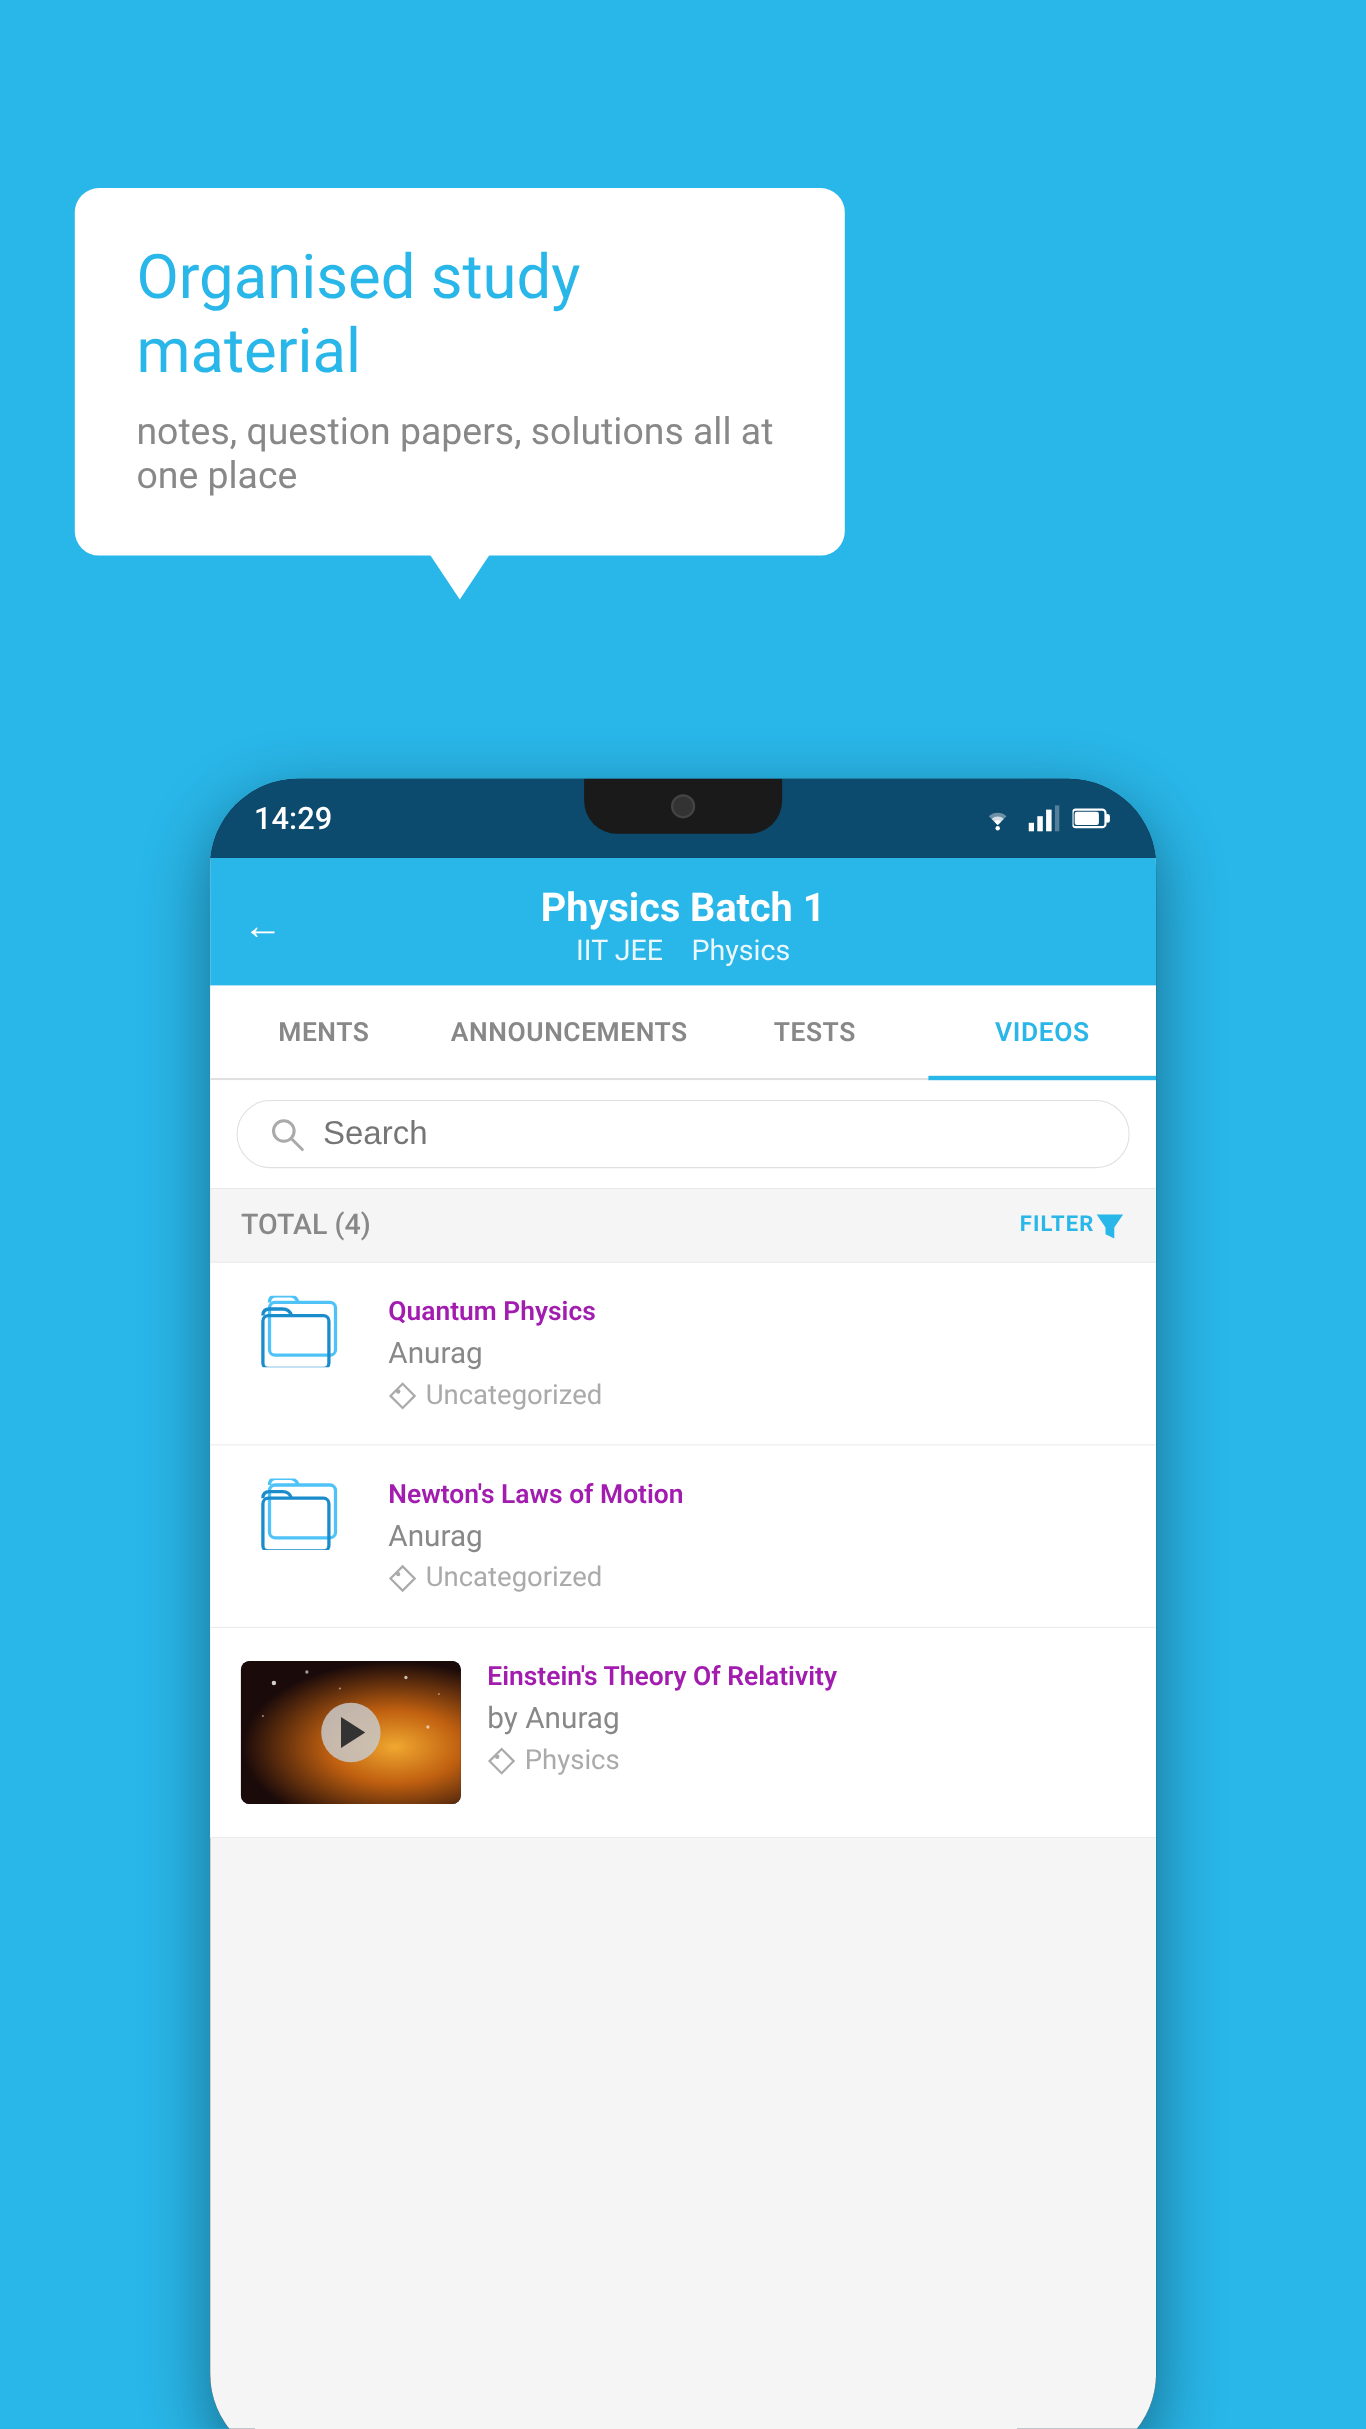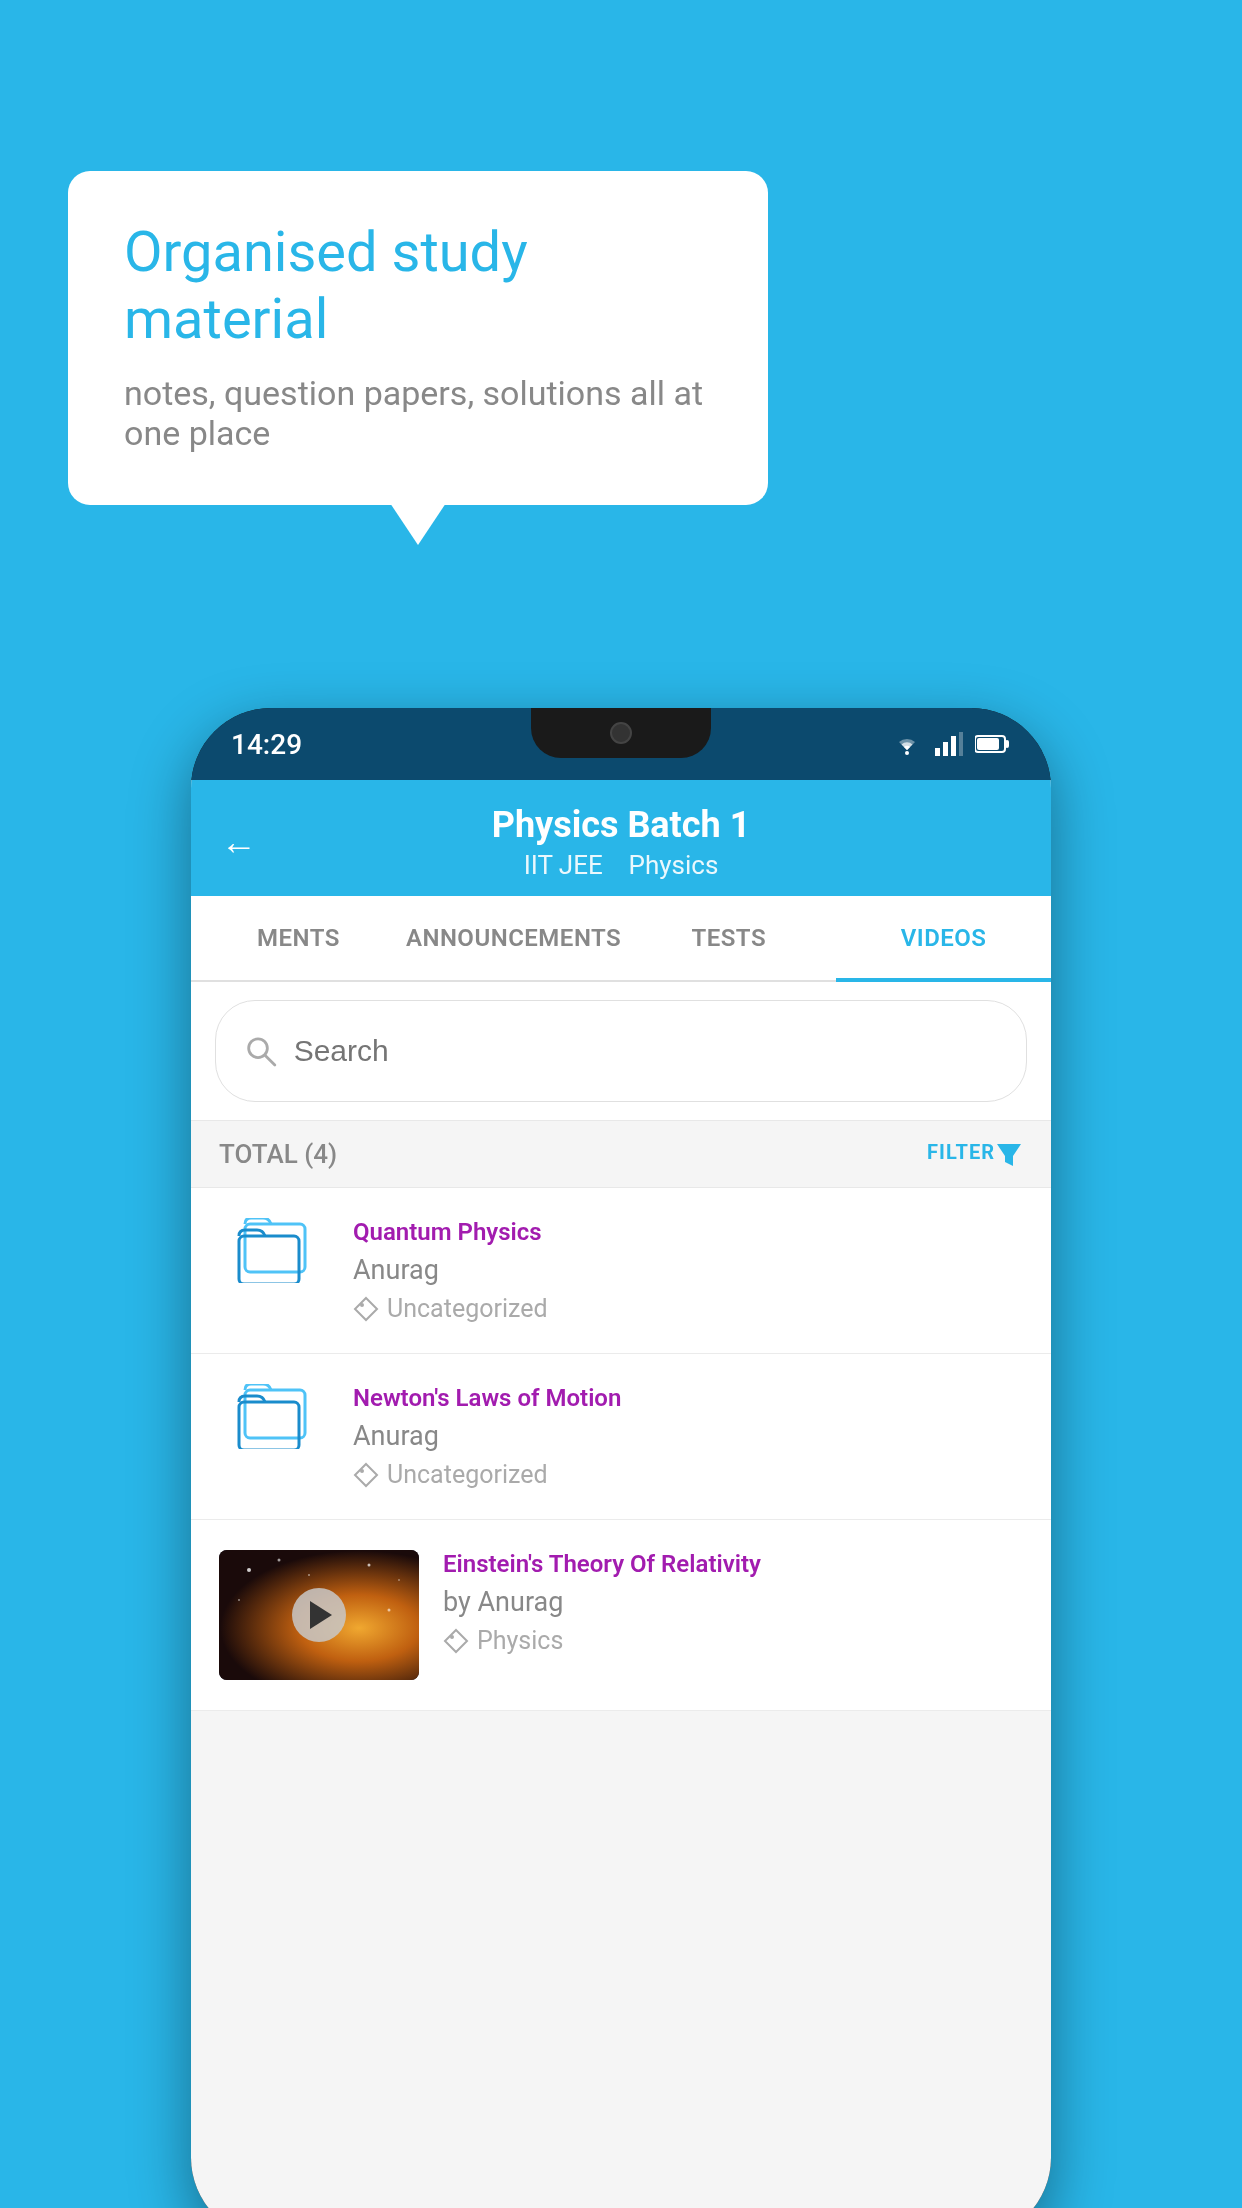--- a/index.html
+++ b/index.html
@@ -166,21 +166,21 @@
 
     
     .tabs {
       display: flex;
       background: white;
       border-bottom: 2px solid #e0e0e0;
     }
 
     .tab {
       flex: 1;
-      padding: 28px 0;
+      padding: 28px 12px;
       text-align: center;
       font-size: 24px;
       font-weight: 600;
       color: #888;
       letter-spacing: 0.5px;
       cursor: pointer;
       position: relative;
     }
 
     .tab.active {
@@ -203,21 +203,21 @@
       padding: 18px 24px;
       border-bottom: 1px solid #e8e8e8;
     }
 
     .search-bar {
       display: flex;
       align-items: center;
       background: white;
       border: 1.5px solid #e0e0e0;
       border-radius: 40px;
-      padding: 32px 28px;
+      padding: 12px 28px;
       gap: 16px;
     }
 
     .search-input {
       border: none;
       outline: none;
       font-size: 30px;
       color: #aaa;
       background: transparent;
       width: 100%;

